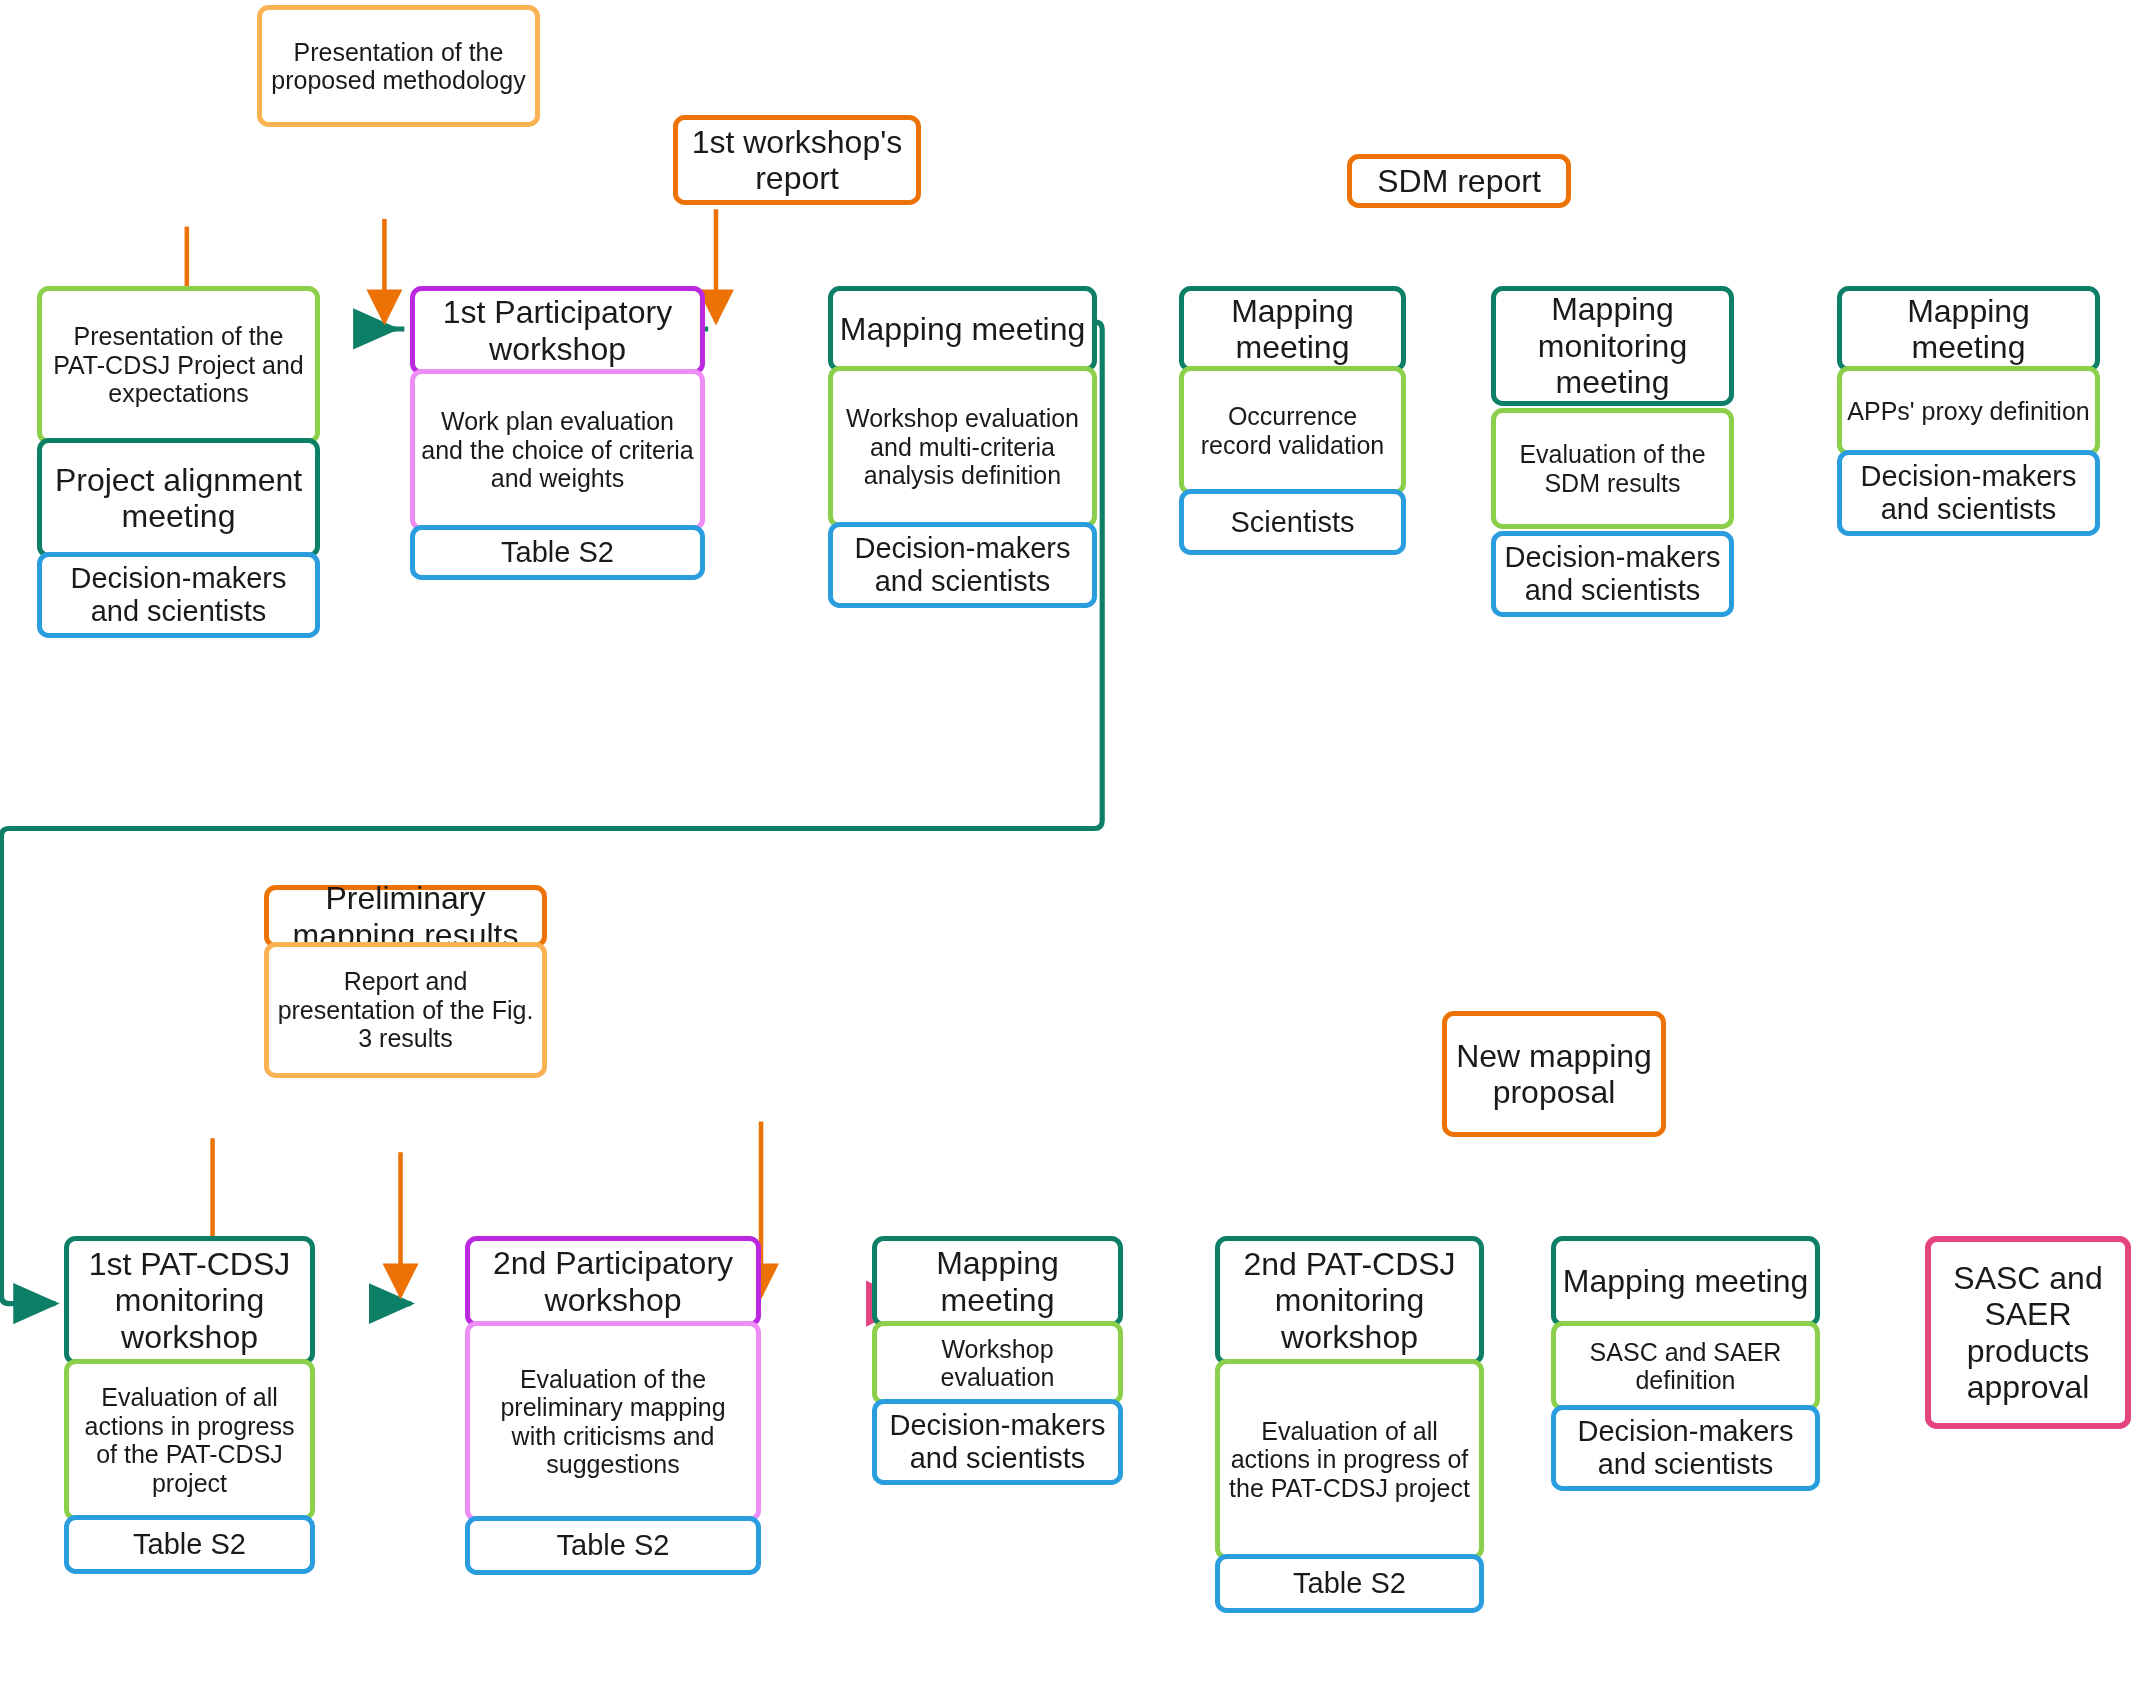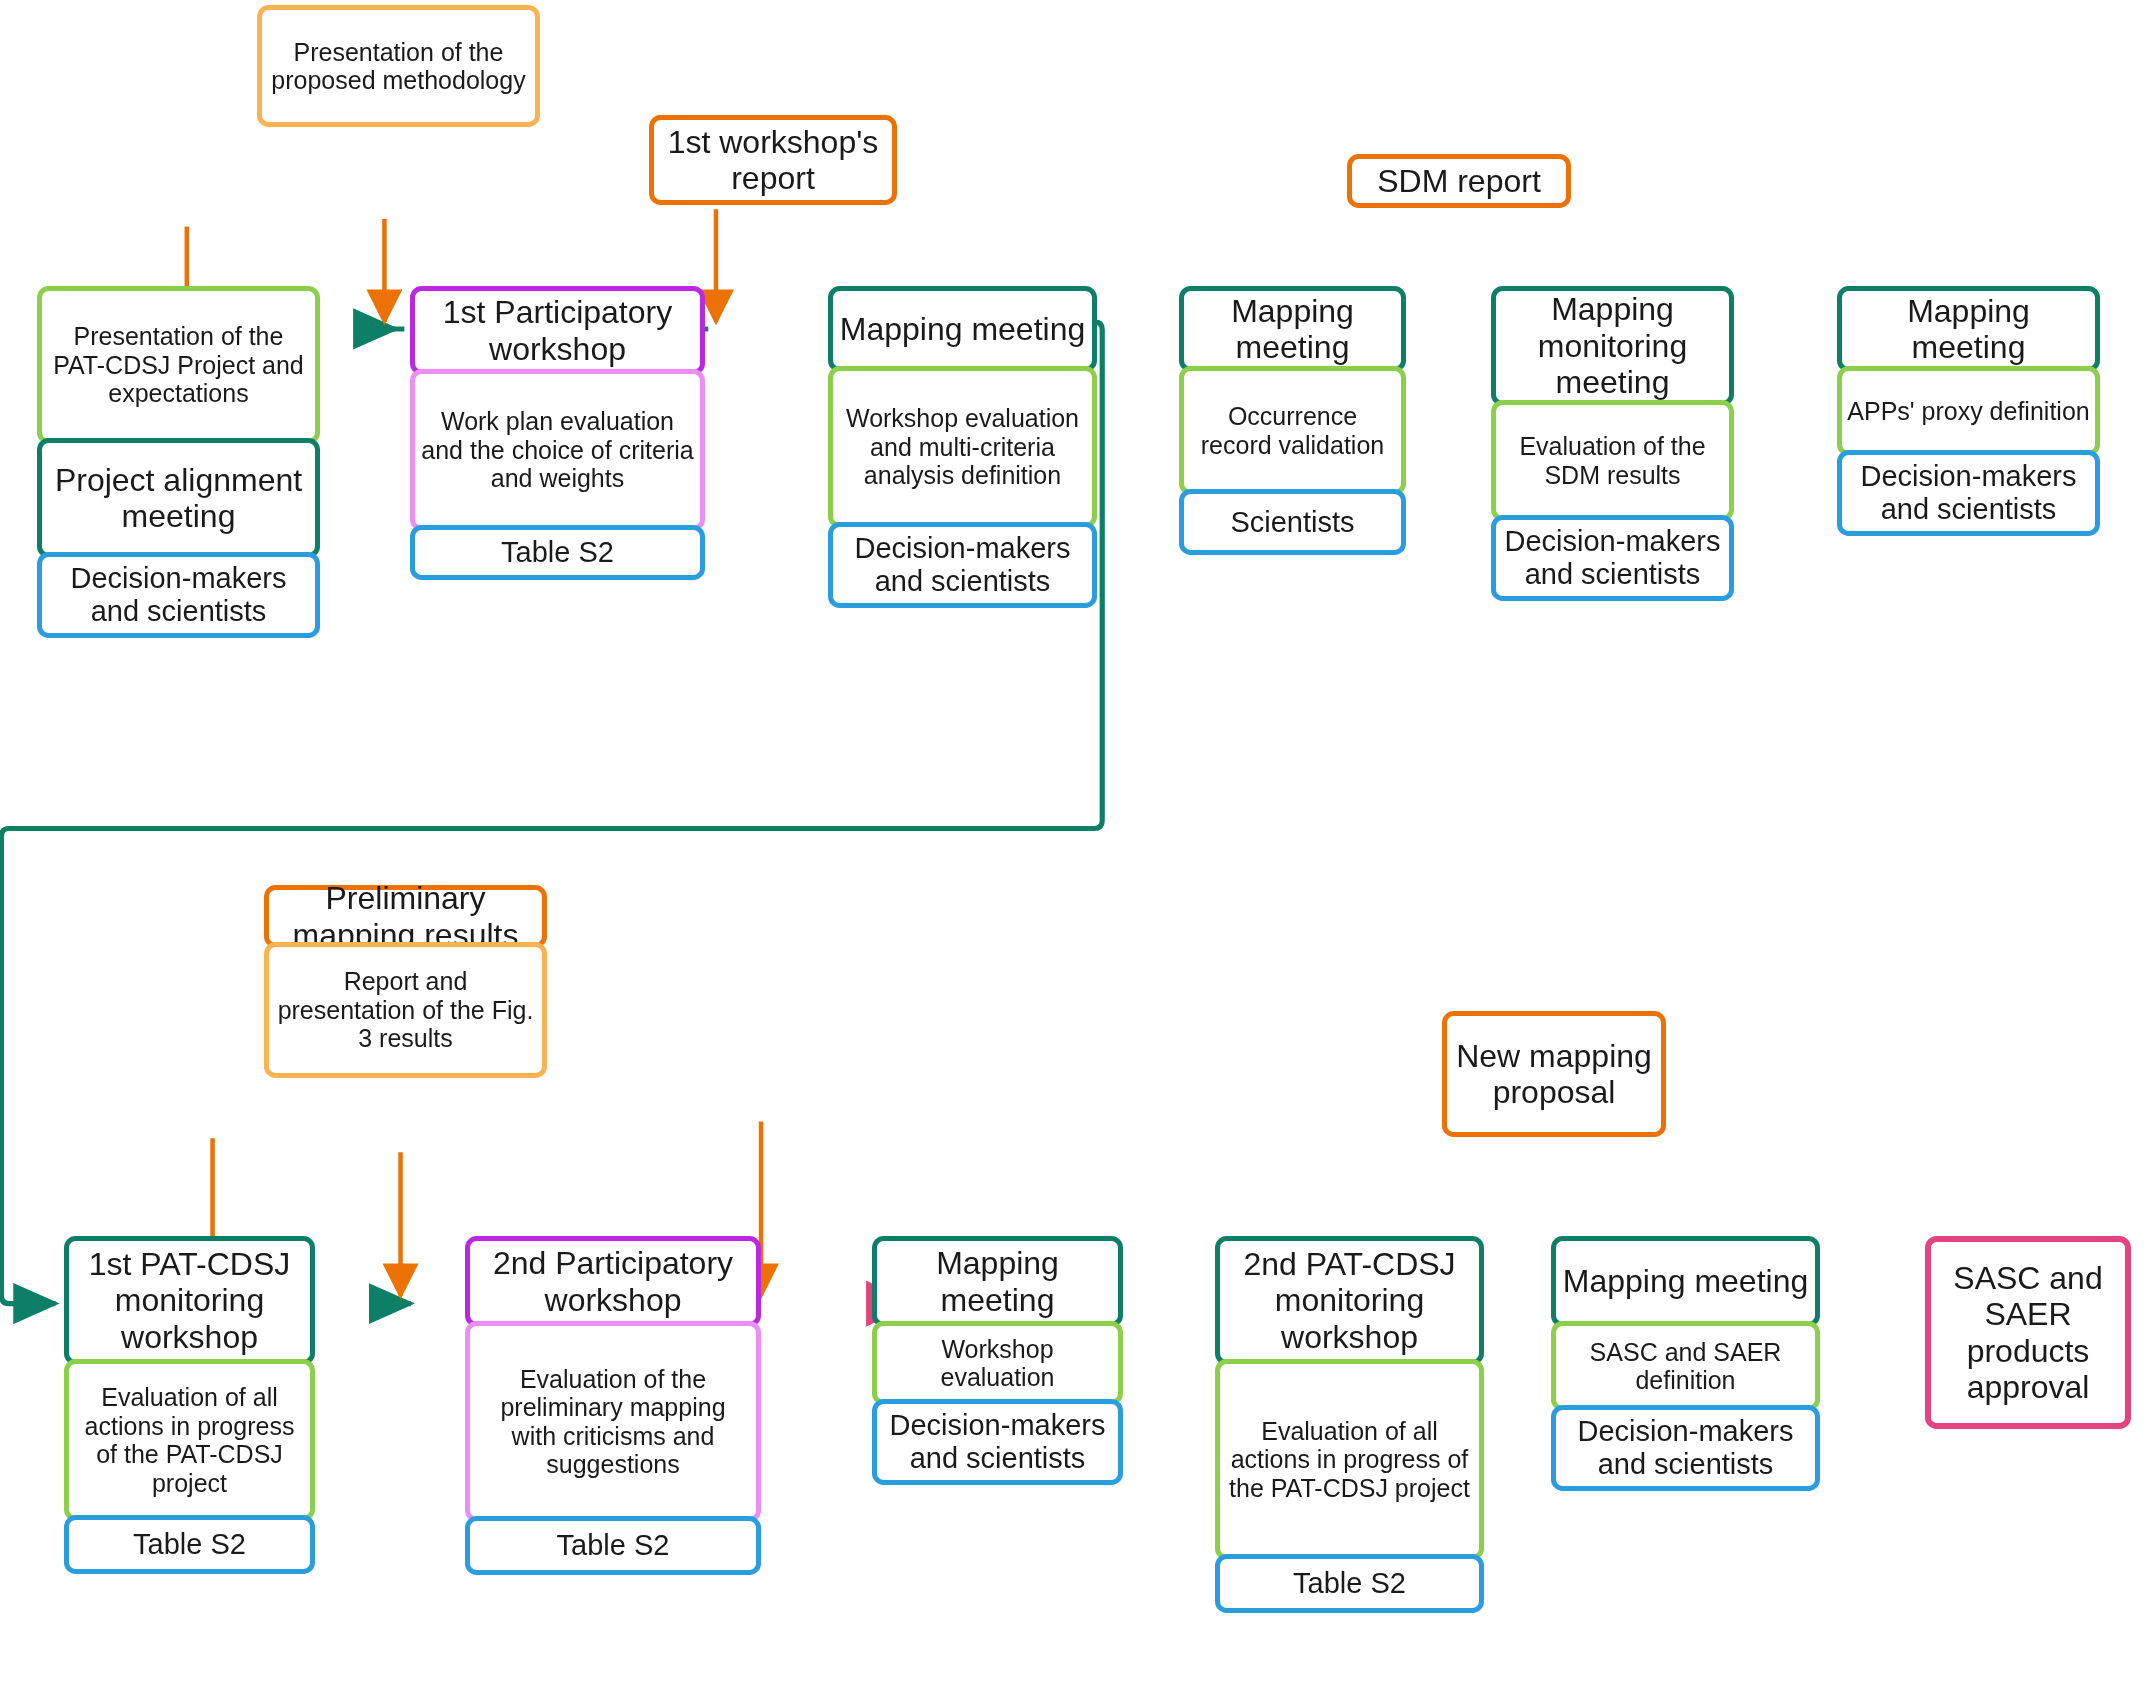--- a/index.html
+++ b/index.html
@@ -118,21 +118,21 @@
       <path d="M330,1768 L330,2013"></path>
       <path d="M622,1790 L622,2013"></path>
       <path d="M1182,1742 L1182,2013"></path>
     </g>
   </svg>
 
   <div class="node" style="left:257px; top:5.1px; width:283px;">
     <div class="cell c-lorange t-body" style="height:122px;">Presentation of the proposed methodology</div>
   </div>
 
-  <div class="node" style="left:649px; top:115px; width:248px;">
+  <div class="node" style="left:673px; top:115px; width:248px;">
     <div class="cell c-orange t-doc" style="height:90px;">1st workshop's report</div>
   </div>
 
   <div class="node" style="left:1347px; top:154px; width:224px;">
     <div class="cell c-orange t-doc" style="height:54px;">SDM report</div>
   </div>
 
   <div class="node" style="left:37px; top:286px; width:283px;">
     <div class="cell c-green t-body" style="height:158px;">Presentation of the PAT-CDSJ Project and expectations</div>
     <div class="cell c-teal t-title" style="height:120px;">Project alignment meeting</div>
@@ -150,21 +150,21 @@
     <div class="cell c-green t-body" style="height:162px;">Workshop evaluation and multi-criteria analysis definition</div>
     <div class="cell c-blue t-small" style="height:86px;">Decision-makers and scientists</div>
   </div>
 
   <div class="node" style="left:1179px; top:286px; width:227px;">
     <div class="cell c-teal t-title" style="height:86px;">Mapping meeting</div>
     <div class="cell c-green t-body" style="height:129px;">Occurrence record validation</div>
     <div class="cell c-blue t-small" style="height:66px;">Scientists</div>
   </div>
 
-  <div class="node" style="left:1491px; top:286px; width:243px;">
+  <div class="node" style="left:1491px; top:286px; width:243px;gap:8px;">
     <div class="cell c-teal t-title" style="height:120px;">Mapping monitoring meeting</div>
     <div class="cell c-green t-body" style="height:121px;">Evaluation of the SDM results</div>
     <div class="cell c-blue t-small" style="height:86px;">Decision-makers and scientists</div>
   </div>
 
   <div class="node" style="left:1837px; top:286px; width:263px;">
     <div class="cell c-teal t-title" style="height:86px;">Mapping meeting</div>
     <div class="cell c-green t-body" style="height:90px;">APPs' proxy definition</div>
     <div class="cell c-blue t-small" style="height:86px;">Decision-makers and scientists</div>
   </div>

